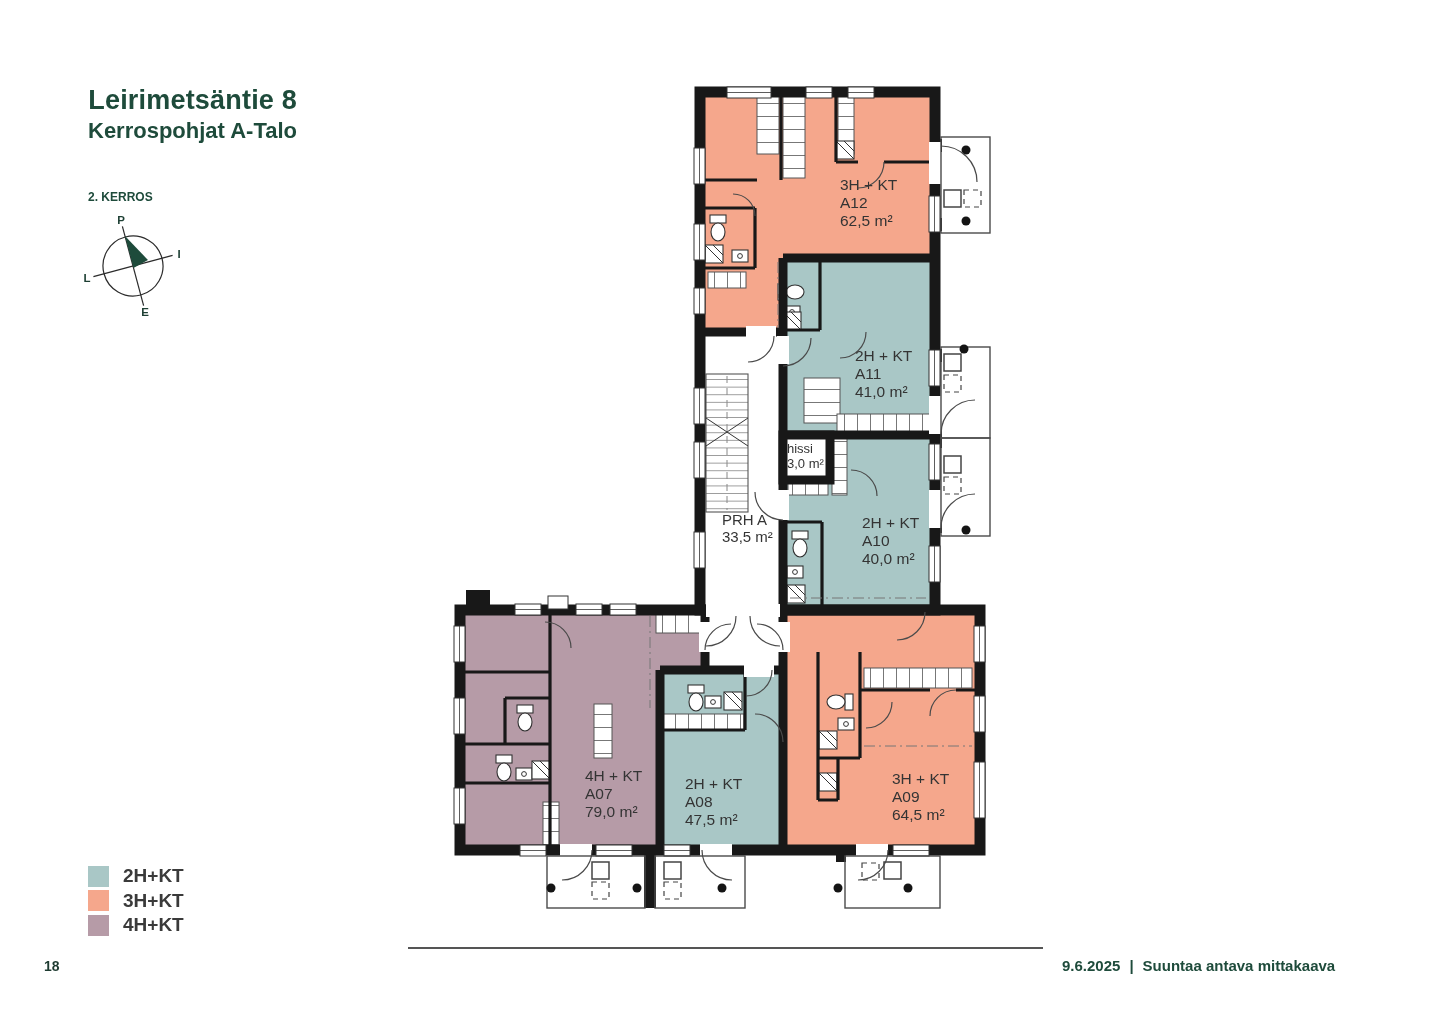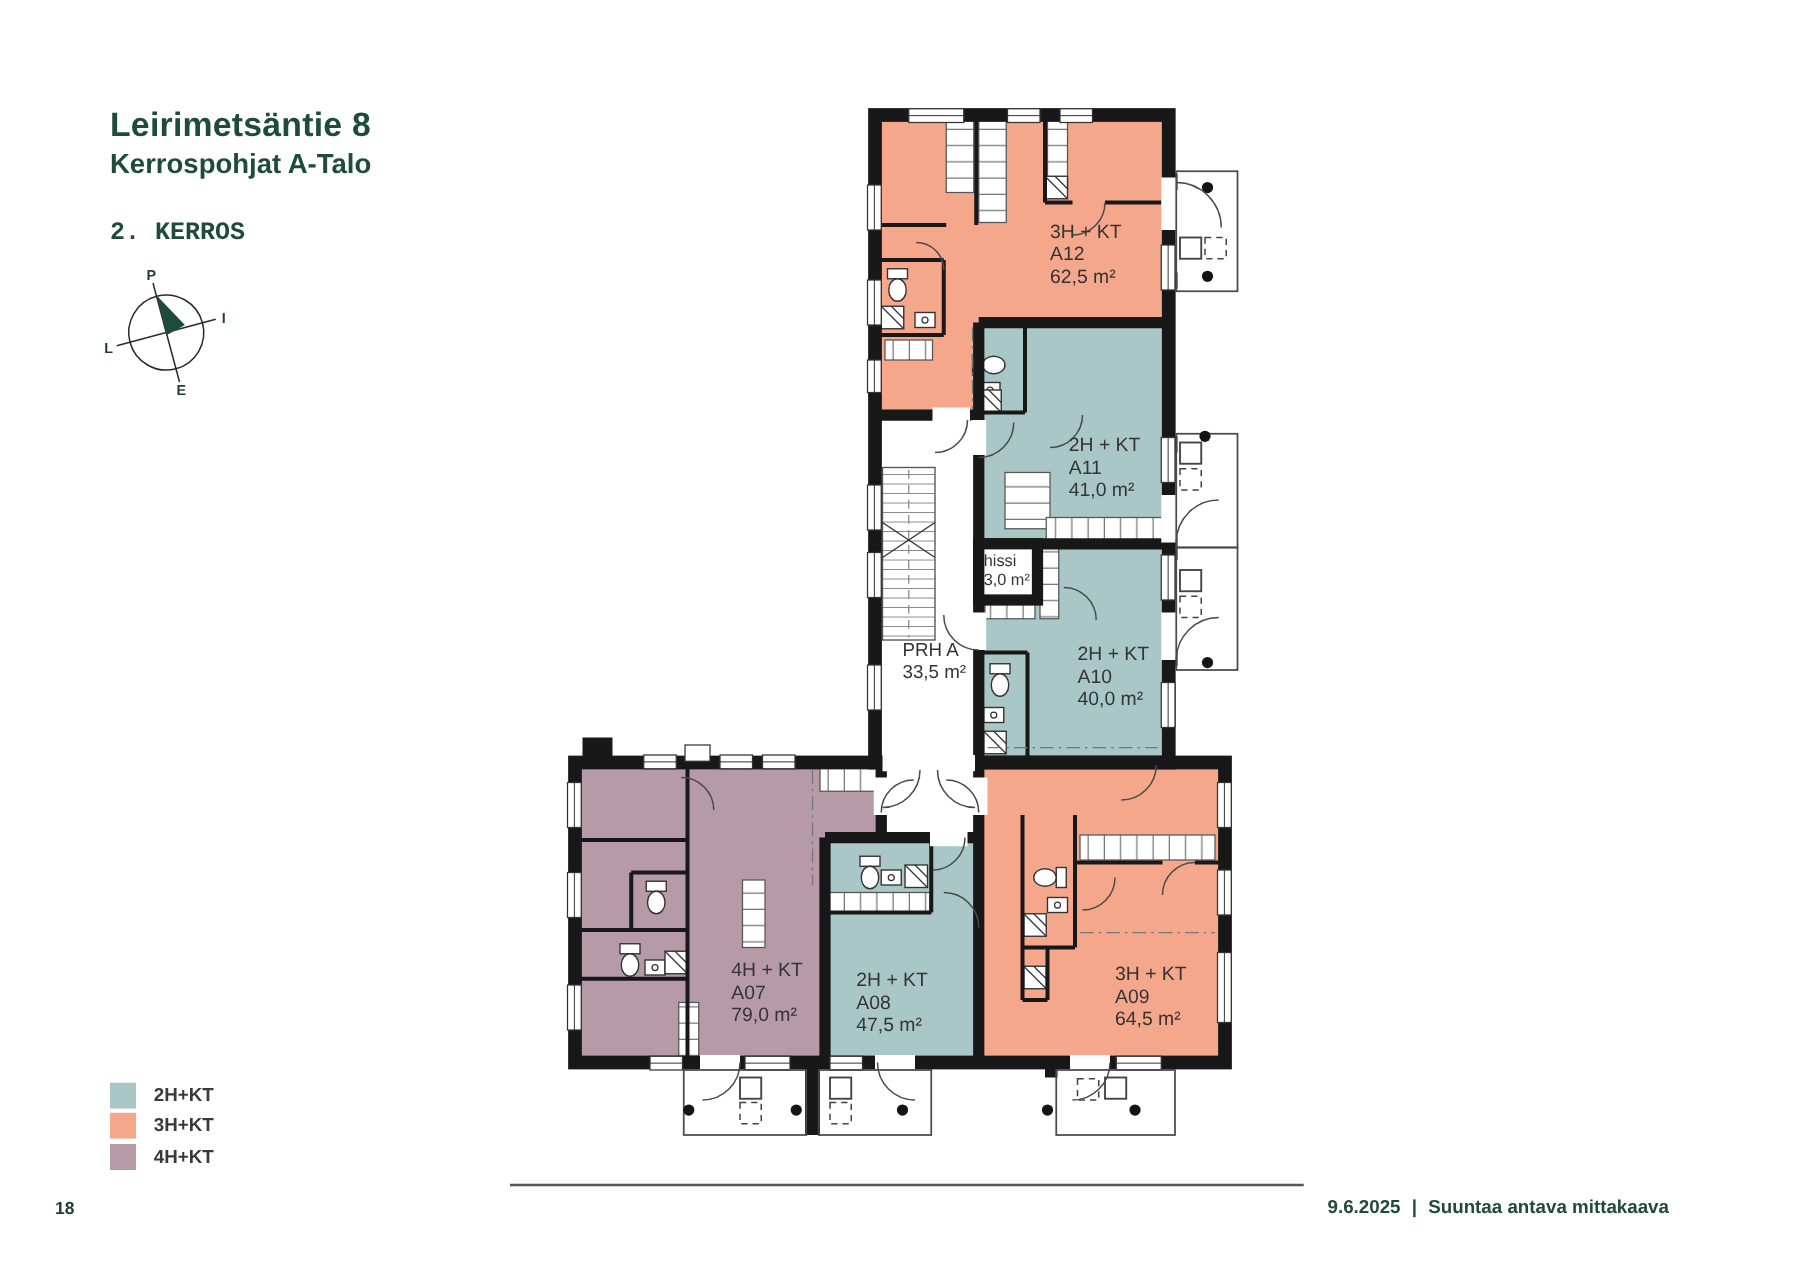--- a/index.html
+++ b/index.html
@@ -1,25 +1,25 @@
 <!DOCTYPE html>
 <html><head>
 <meta charset="utf-8">
 <style>
   html,body{margin:0;padding:0;background:#ffffff;}
   .page{position:relative;width:1440px;height:1018px;background:#fff;overflow:hidden;
         font-family:"Liberation Sans",sans-serif;}
   .header{position:absolute;left:88px;top:86px;color:#1e4b3b;}
-  .title{font-size:27px;font-weight:bold;letter-spacing:.2px;line-height:1.05;}
+  .title{font-size:27px;font-weight:bold;letter-spacing:.2px;line-height:1.05;text-align:right;}
   .subtitle{font-size:22px;font-weight:bold;margin-top:4px;}
-  .floor-label{font-size:20px;font-weight:bold;margin-top:31px;font-family:Liberation Mono, monospace;}
+  .floor-label{font-size:12px;font-weight:bold;margin-top:46px;}
   svg.plan{position:absolute;left:0;top:0;}
   .legend{position:absolute;left:88px;top:864px;}
   .legend-row{display:flex;align-items:center;height:24.5px;}
-  .legend-row span{margin-left:14px;font-size:15px;font-weight:bold;color:#3a3a3a;}
+  .legend-row span{margin-left:14px;font-size:19px;font-weight:bold;color:#3a3a3a;}
   .footer-line{position:absolute;left:408px;top:947px;width:635px;height:1.5px;background:#555;}
   .footer{position:absolute;left:1062px;top:957px;font-size:15px;font-weight:bold;color:#1e4b3b;white-space:nowrap;}
   .footer .sep{margin:0 9px;}
   .page-number{position:absolute;left:44px;top:958px;font-size:14px;font-weight:bold;color:#1e3b31;text-align:right;}
   
   .wallx{fill:none;stroke:#181818;stroke-width:11;}
   .wallu{stroke:#181818;stroke-width:9;}
   .wallp{fill:none;stroke:#181818;stroke-width:3.2;}
   .stub{fill:#181818;}
   .gap{fill:#ffffff;}

